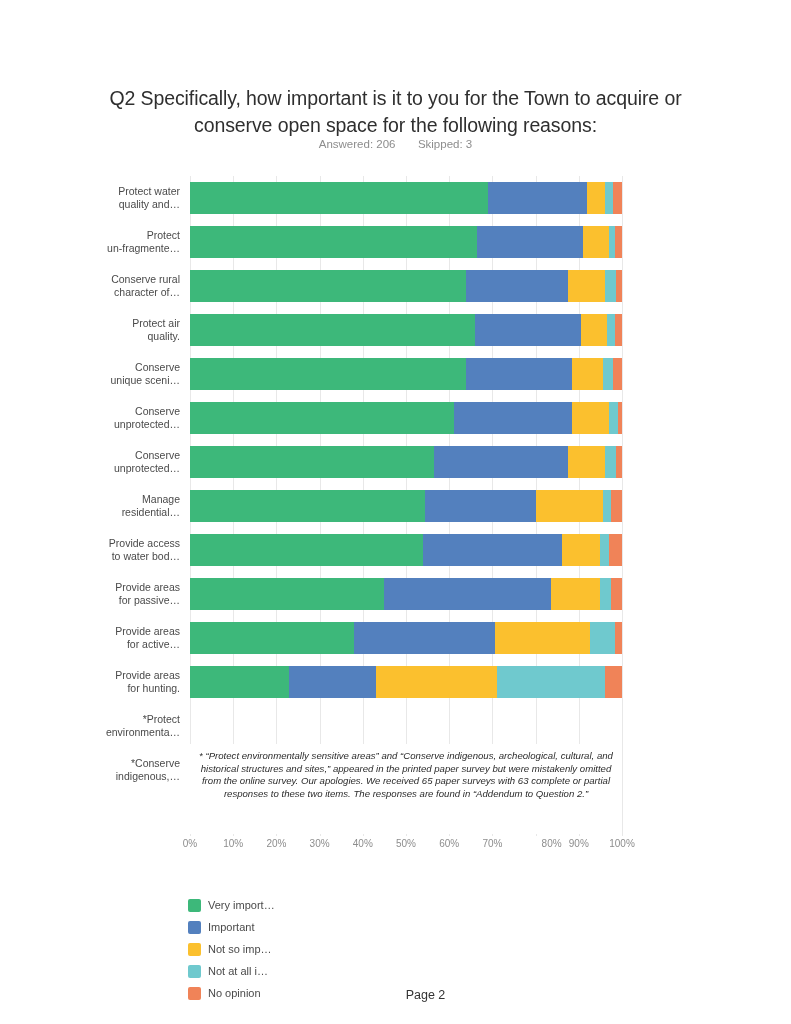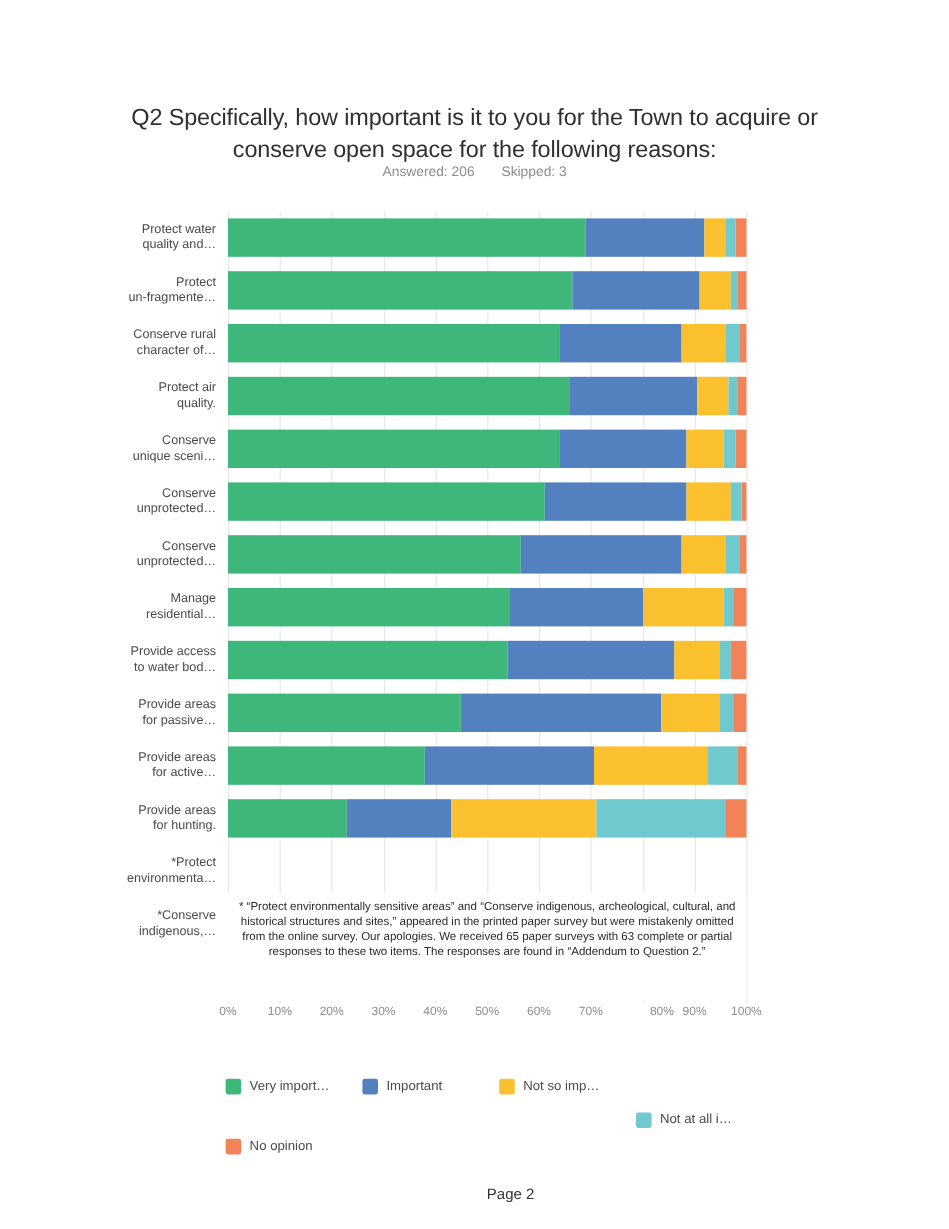--- a/index.html
+++ b/index.html
@@ -126,20 +126,21 @@
     width: 432px;
     height: 90px;
     background: #ffffff;
     box-sizing: border-box;
     padding: 6px 7px 0 7px;
     font-size: 9.6px;
     line-height: 12.6px;
     text-align: center;
     color: #2b2b2b;
     z-index: 5;
+    font-style: italic;
   }
 
   
   .xaxis {
     position: absolute;
     left: 190px;
     top: 662px;
     width: 432px;
     height: 20px;
   }
@@ -153,29 +154,30 @@
   }
 
   
   .legend {
     position: absolute;
     left: 188px;
     top: 894px;
     width: 470px;
     display: flex;
     flex-wrap: wrap;
+    flex-direction: column;
   }
   .legend-item {
     display: flex;
     align-items: center;
     height: 22px;
     margin-right: 14px;
     width: 100px;
   }
-  .legend-item.wide { width: 110px; margin-top: 28px; }
+  .legend-item.wide { width: 110px; }
   .swatch {
     width: 13px;
     height: 13px;
     border-radius: 2px;
     margin-right: 7px;
     flex: none;
   }
   .legend-label {
     font-size: 11px;
     color: #4a4a4a;

